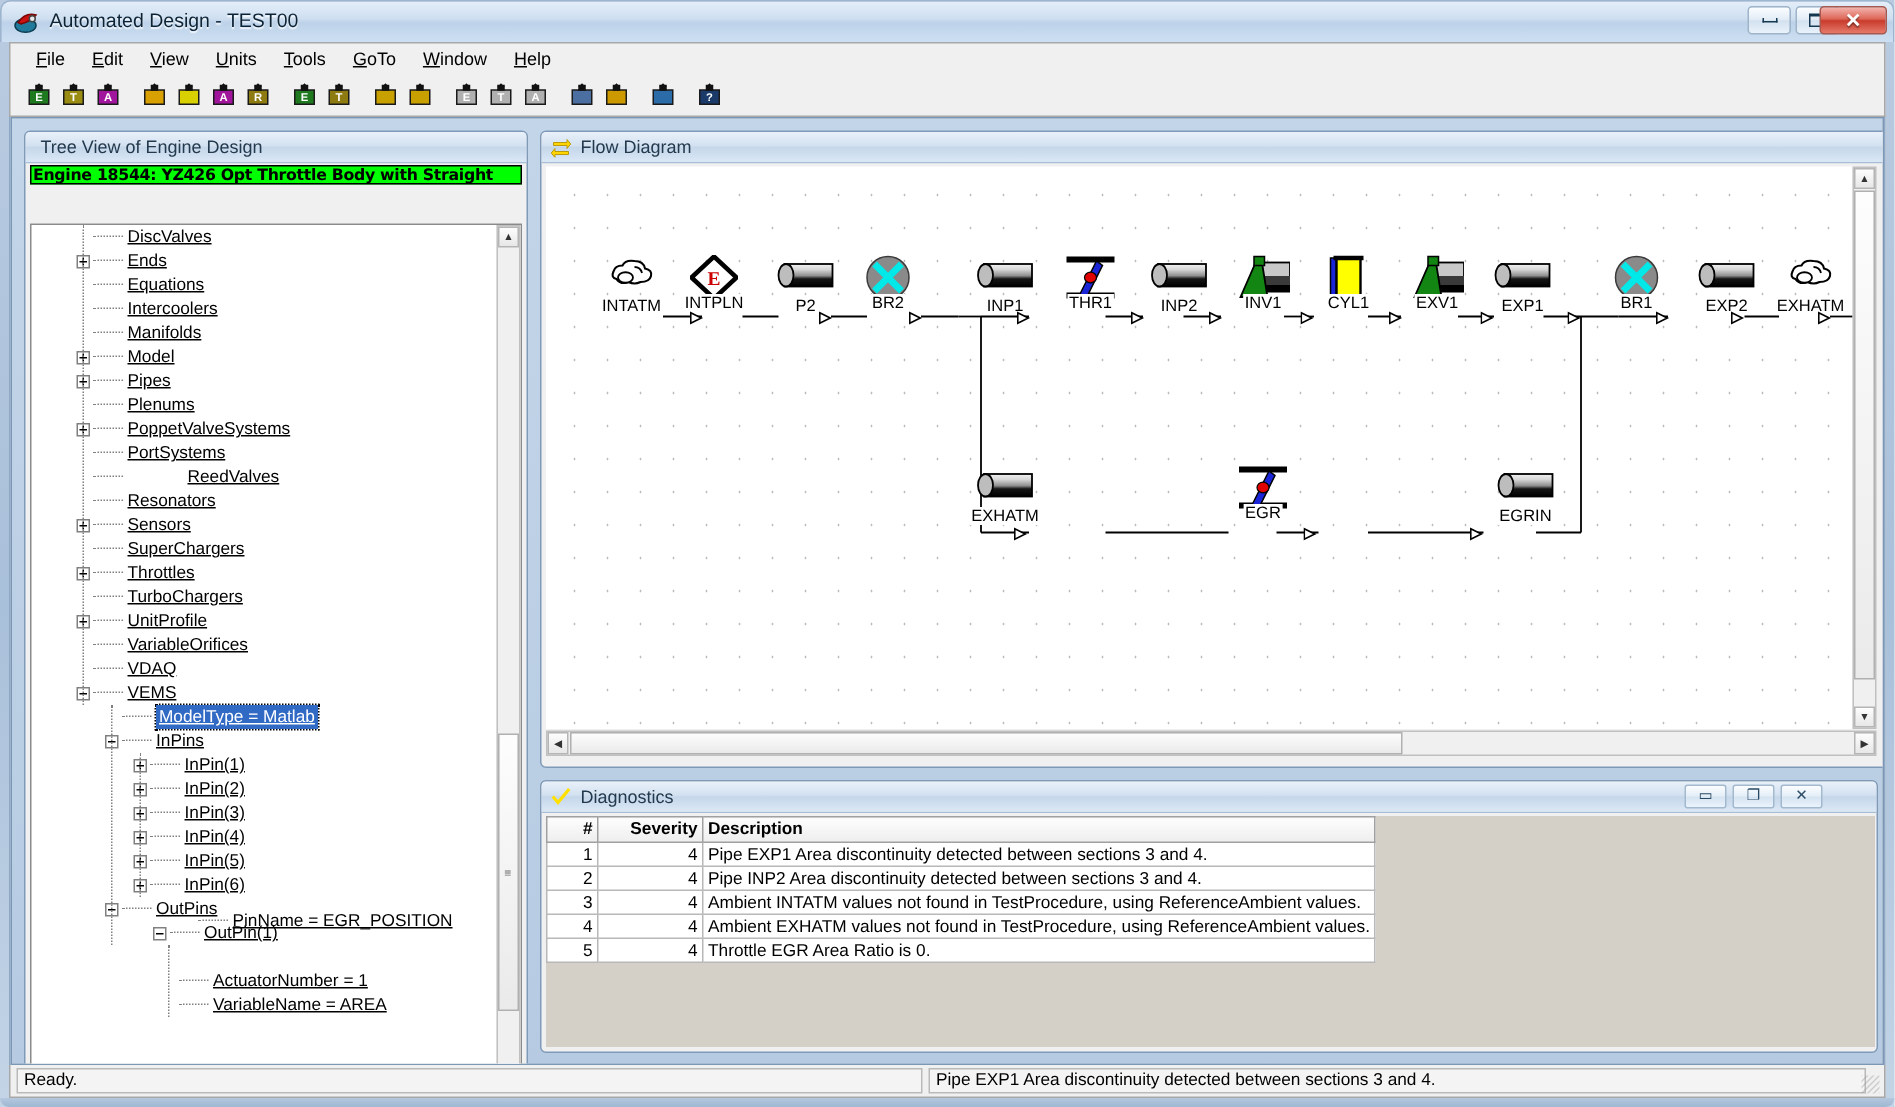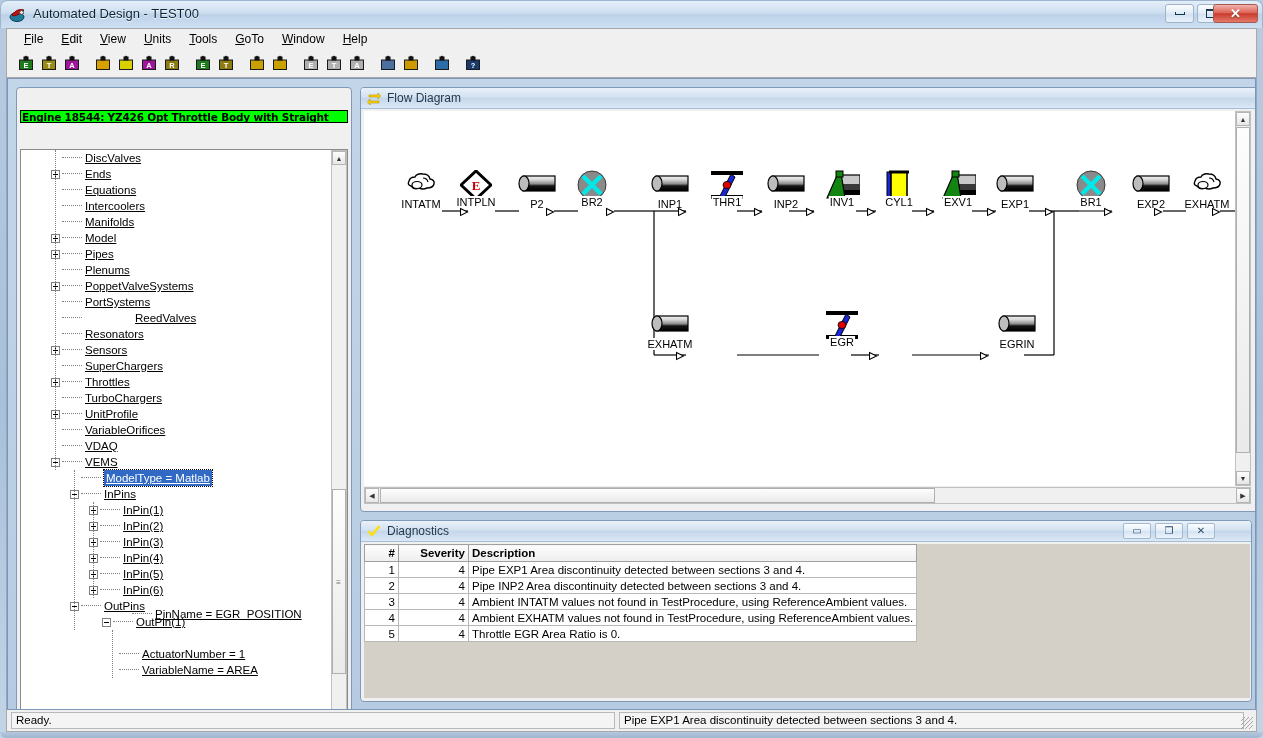--- a/index.html
+++ b/index.html
@@ -511,20 +511,23 @@
           <rect x="5.5" y="1.5" width="5" height="4" fill="#111"></rect>
           <path d="M8 0.5 L10.5 3 H5.5 Z" fill="#111"></path>
           <text x="8" y="12.6" font-size="7.5" font-family="Liberation Sans, sans-serif" font-weight="bold" fill="#ffffff" text-anchor="middle">?</text>
         </svg>
       </div>
     </div>
 
   <div id="mdi">
 
     <div class="mdi-win" id="tree-window">
+      <div class="mdi-title">
+        <div class="mdi-title-text" style="left:10px">Tree View of Engine Design</div>
+      </div>
 
       <div id="tree-banner">
           <div class="banner-line" style="background: rgb(0, 255, 0);">Engine 18544: YZ426 Opt Throttle Body with Straight</div>
         </div>
 
       <div id="tree-body">
         <div class="tree-rows" id="tree-rows">
             <div class="tree-row" style="top: 0px; position: absolute; left: 0px; width: 308px;">
               <span class="dots" style="left: 41px; width: 20px;"></span>
               <span class="tree-label" style="left: 64px;">DiscValves</span>
@@ -564,21 +567,21 @@
               <span class="plusbox plus" style="left: 30px;"></span>
               <span class="dots" style="left: 41px; width: 20px;"></span>
               <span class="tree-label" style="left: 64px;">PoppetValveSystems</span>
             </div>
             <div class="tree-row" style="top: 144px; position: absolute; left: 0px; width: 308px;">
               <span class="dots" style="left: 41px; width: 20px;"></span>
               <span class="tree-label" style="left: 64px;">PortSystems</span>
             </div>
             <div class="tree-row" style="top: 160px; position: absolute; left: 0px; width: 308px;">
               <span class="dots" style="left: 41px; width: 20px;"></span>
-              <span class="tree-label" style="left: 74px; padding-left: 40px;">ReedValves</span>
+              <span class="tree-label" style="left: 64px; padding-left: 40px;">ReedValves</span>
             </div>
             <div class="tree-row" style="top: 176px; position: absolute; left: 0px; width: 308px;">
               <span class="dots" style="left: 41px; width: 20px;"></span>
               <span class="tree-label" style="left: 64px;">Resonators</span>
             </div>
             <div class="tree-row" style="top: 192px; position: absolute; left: 0px; width: 308px;">
               <span class="plusbox plus" style="left: 30px;"></span>
               <span class="dots" style="left: 41px; width: 20px;"></span>
               <span class="tree-label" style="left: 64px;">Sensors</span>
             </div>

